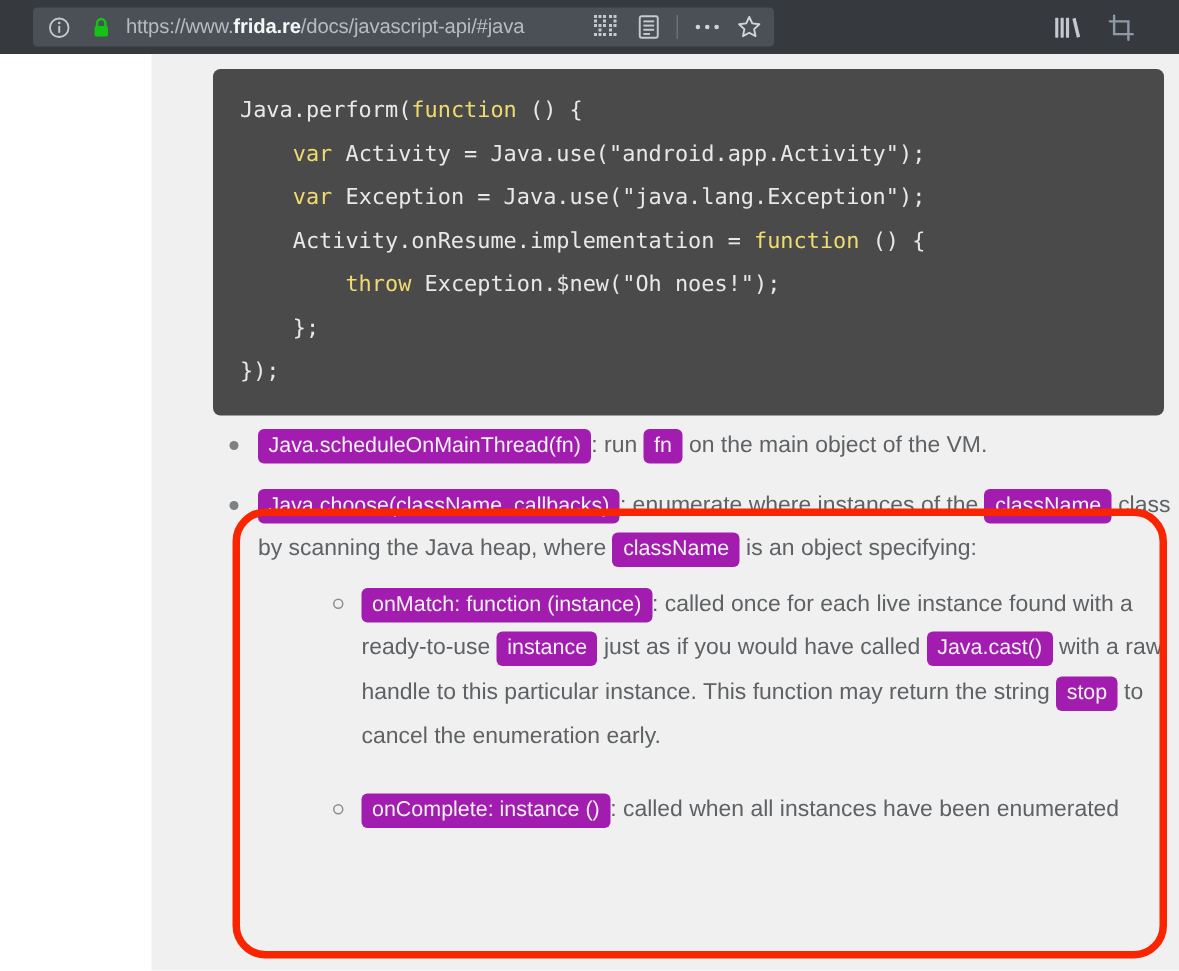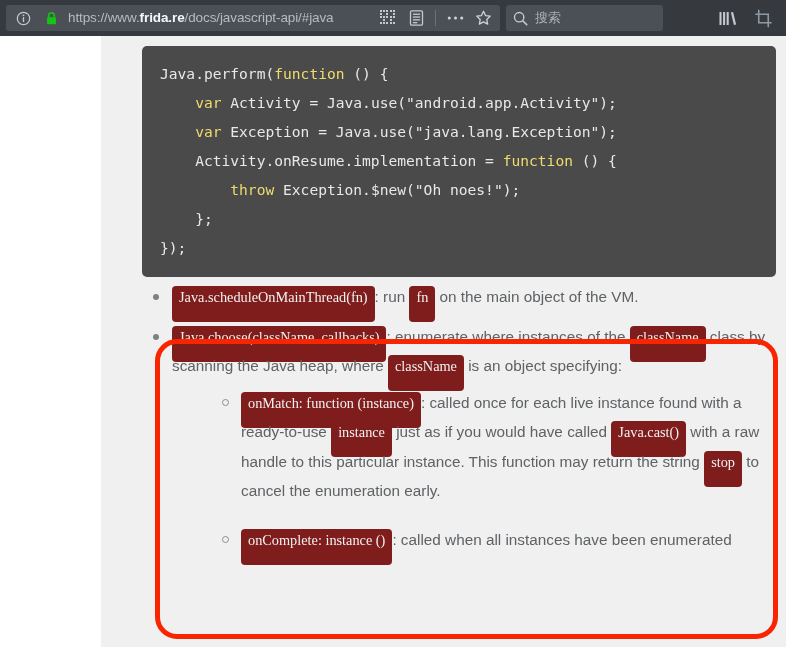--- a/index.html
+++ b/index.html
@@ -14,21 +14,21 @@
 
   
   #browser-toolbar {
     position: absolute;
     top: 0; left: 0;
     width: 786px;
     height: 36px;
     background: #363a3f;
     display: flex;
     align-items: center;
-    padding: 0 6px;
+    padding: 0 22px;
     gap: 6px;
   }
 
   .urlbar {
     flex: 0 0 auto;
     width: 494px;
     height: 26px;
     background: #4b5057;
     border-radius: 3px;
     display: flex;
@@ -155,26 +155,26 @@
     border: 1.3px solid #8a8e91;
     background: transparent;
   }
 
   .sublist {
     padding-left: 39px;
     margin-top: 1px;
   }
 
   code.chip {
-    font-family: Liberation Serif, serif;
+    font-family: Liberation Sans, sans-serif;
     font-size: 14.3px;
-    background: #7f1d1d;
+    background: #a21caf;
     color: #f2f2f2;
     border-radius: 4px;
-    padding: 3px 7px 17px 7px;
+    padding: 3px 7px 4px 7px;
     white-space: pre;
     line-height: 1;
   }
 
   
   #highlight-box {
     position: absolute;
     left: 54px;
     top: 303px;
     width: 623px;
@@ -248,29 +248,20 @@
         <circle cx="15.6" cy="3" r="1.6" fill="#d0d4da"></circle>
       </svg>
     </span>
     <span class="icon-btn">
       <svg width="17" height="17" viewBox="0 0 18 18">
         <path d="M9 1.3 l2.15 4.6 5 .62 -3.7 3.45 .97 4.95 L9 12.55 l-4.42 2.37 .97 -4.95 L1.85 6.52 l5 -.62 Z" fill="none" stroke="#d0d4da" stroke-width="1.35" stroke-linejoin="round"></path>
       </svg>
     </span>
   </div>
 
-  <div class="searchbar">
-    <span class="icon-btn" style="width:15px;height:15px">
-      <svg width="15" height="15" viewBox="0 0 16 16">
-        <circle cx="6.6" cy="6.6" r="5" fill="none" stroke="#c5c9cf" stroke-width="1.5"></circle>
-        <line x1="10.4" y1="10.4" x2="14.6" y2="14.6" stroke="#c5c9cf" stroke-width="1.7" stroke-linecap="round"></line>
-      </svg>
-    </span>
-    <span class="search-placeholder">搜索</span>
-  </div>
 
   <div class="toolbar-right">
     <span class="icon-btn">
       <svg width="19" height="17" viewBox="0 0 20 18">
         <g fill="#c5c9cf">
           <rect x="1.5" y="2" width="2.2" height="14" rx="0.5"></rect>
           <rect x="5.3" y="2" width="2.2" height="14" rx="0.5"></rect>
           <rect x="9.1" y="2" width="2.2" height="14" rx="0.5"></rect>
           <path d="M13.6 2.6 l2.3 -.6 3.2 13.4 -2.3 .6 Z"></path>
         </g>

